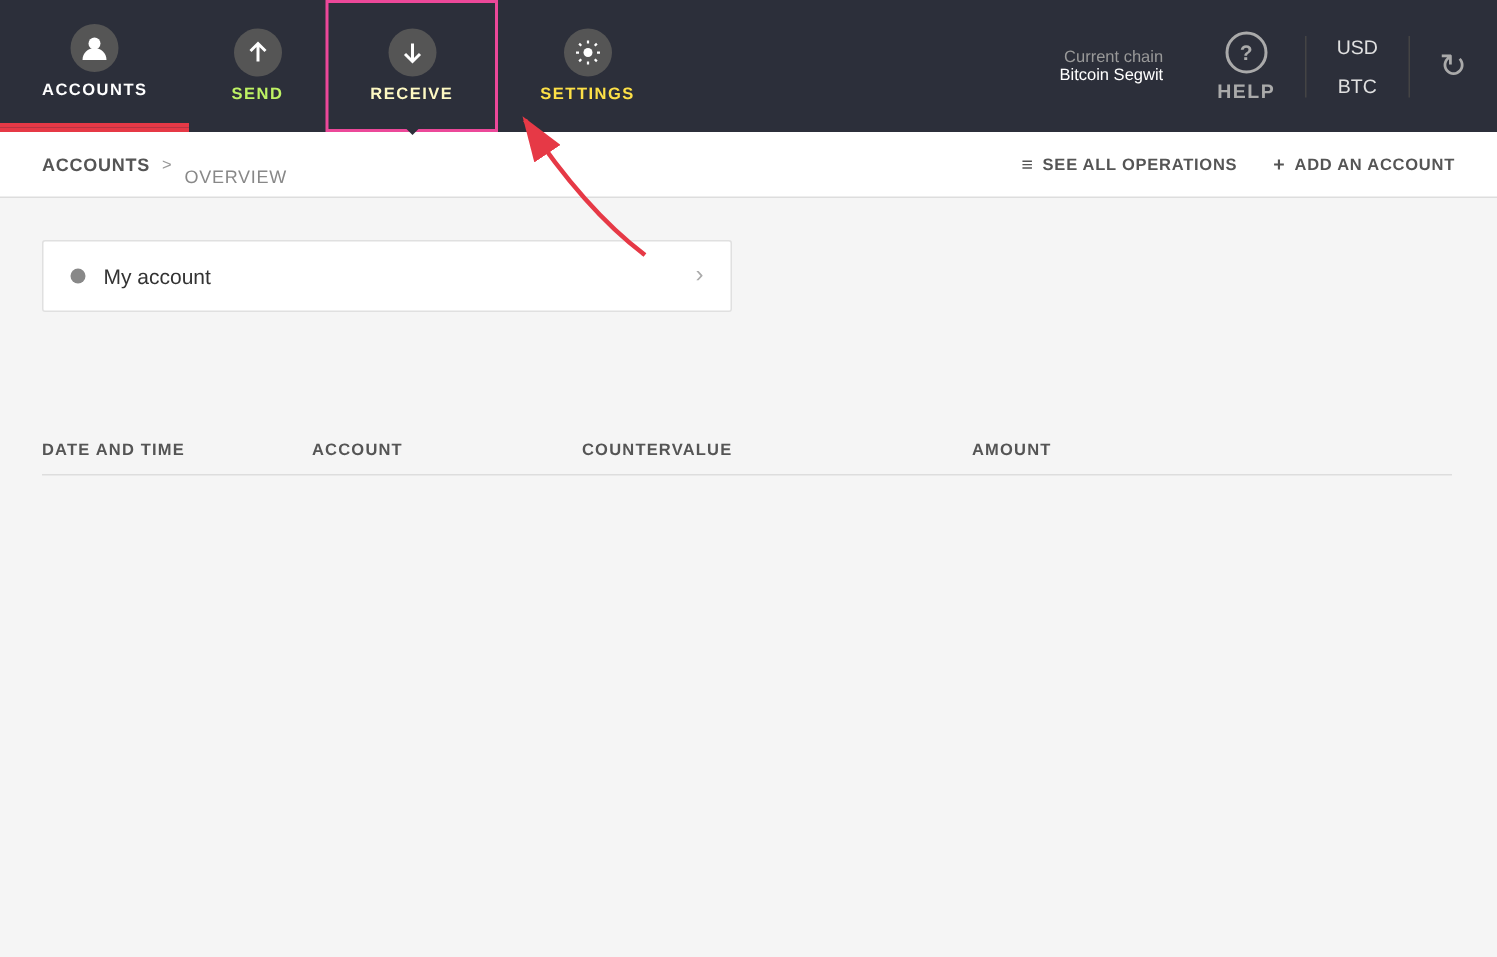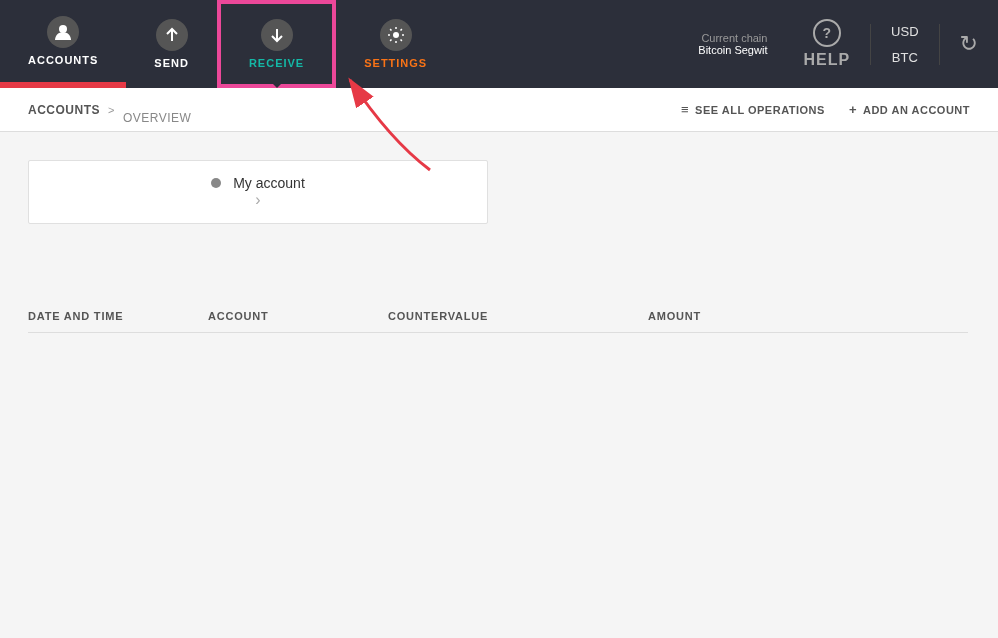--- a/index.html
+++ b/index.html
@@ -287,59 +287,59 @@
   <div class="nav-item accounts-active" style="padding-bottom:3px; border-bottom: 3px solid #e63946; color:#fff;">
     <div class="nav-icon">
       <svg width="20" height="20" viewBox="0 0 20 20" fill="white">
         <circle cx="10" cy="7" r="4"></circle>
         <path d="M2 18c0-4.4 3.6-8 8-8s8 3.6 8 8" fill="white"></path>
       </svg>
     </div>
     <span class="nav-item-label">ACCOUNTS</span>
   </div>
 
-  <div class="nav-item" style="color:#ffffff;">
+  <div class="nav-item" style="color:#bef264;">
     <div class="nav-icon" style="background:#555;">
       <svg width="18" height="18" viewBox="0 0 18 18" fill="white">
         <path d="M9 3 L9 15 M4 8 L9 3 L14 8" stroke="white" stroke-width="2" fill="none"></path>
       </svg>
     </div>
     <span class="nav-item-label">SEND</span>
   </div>
 
-  <div class="nav-item active" style="color:#14b8a6; border: 4px solid #ec4899;">
+  <div class="nav-item active" style="color:#fef9c3; border: 2px solid #ec4899;">
     <div class="nav-icon" style="background:#555;">
       <svg width="18" height="18" viewBox="0 0 18 18" fill="white">
         <path d="M9 3 L9 15 M4 10 L9 15 L14 10" stroke="white" stroke-width="2" fill="none"></path>
       </svg>
     </div>
     <span class="nav-item-label">RECEIVE</span>
   </div>
 
-  <div class="nav-item" style="color:#f97316;">
+  <div class="nav-item" style="color:#fde047;">
     <div class="nav-icon" style="background:#555;">
       <svg width="18" height="18" viewBox="0 0 18 18" fill="white">
         <circle cx="9" cy="9" r="3" fill="white"></circle>
         <path d="M9 1v2M9 15v2M1 9h2M15 9h2M3.1 3.1l1.4 1.4M13.5 13.5l1.4 1.4M3.1 14.9l1.4-1.4M13.5 4.5l1.4-1.4" stroke="white" stroke-width="1.5"></path>
       </svg>
     </div>
     <span class="nav-item-label">SETTINGS</span>
   </div>
 
   <div class="nav-spacer"></div>
 
   <div class="nav-right">
     <div class="chain-info">
       <span class="chain-label">Current chain</span>
       <span class="chain-value">Bitcoin Segwit</span>
     </div>
 
     <div class="help-btn">
       <div style="width:28px;height:28px;border-radius:50%;border:2px solid #aaa;display:flex;align-items:center;justify-content:center;font-size:14px;color:#aaa;font-weight:700;">?</div>
-      <span style="font-size:16px;letter-spacing:1px;color:#aaa;font-weight:600;text-transform:uppercase;">HELP</span>
+      <span style="font-size:13px;letter-spacing:1px;color:#aaa;font-weight:600;text-transform:uppercase;">HELP</span>
     </div>
 
     <div class="currency-box">
       <span class="currency-item">USD</span>
       <span class="currency-item">BTC</span>
     </div>
 
     <div class="refresh-btn">
       <span style="font-size:22px;color:#aaa;">↻</span>
     </div>
@@ -371,21 +371,21 @@
       <span class="action-icon">+</span>
       <span>ADD AN ACCOUNT</span>
     </div>
   </div>
 </div>
 
 <div class="main-content">
 
   <div>
 
-    <div class="account-card" style="max-width:460px;flex-direction:column;">
+    <div class="account-card" style="max-width:460px;">
       <div class="account-card-left">
         <div class="account-dot" style="background:#888;"></div>
         <span class="account-name">My account</span>
       </div>
       <span class="chevron-right">›</span>
     </div>
   </div>
 
   <div>
 

